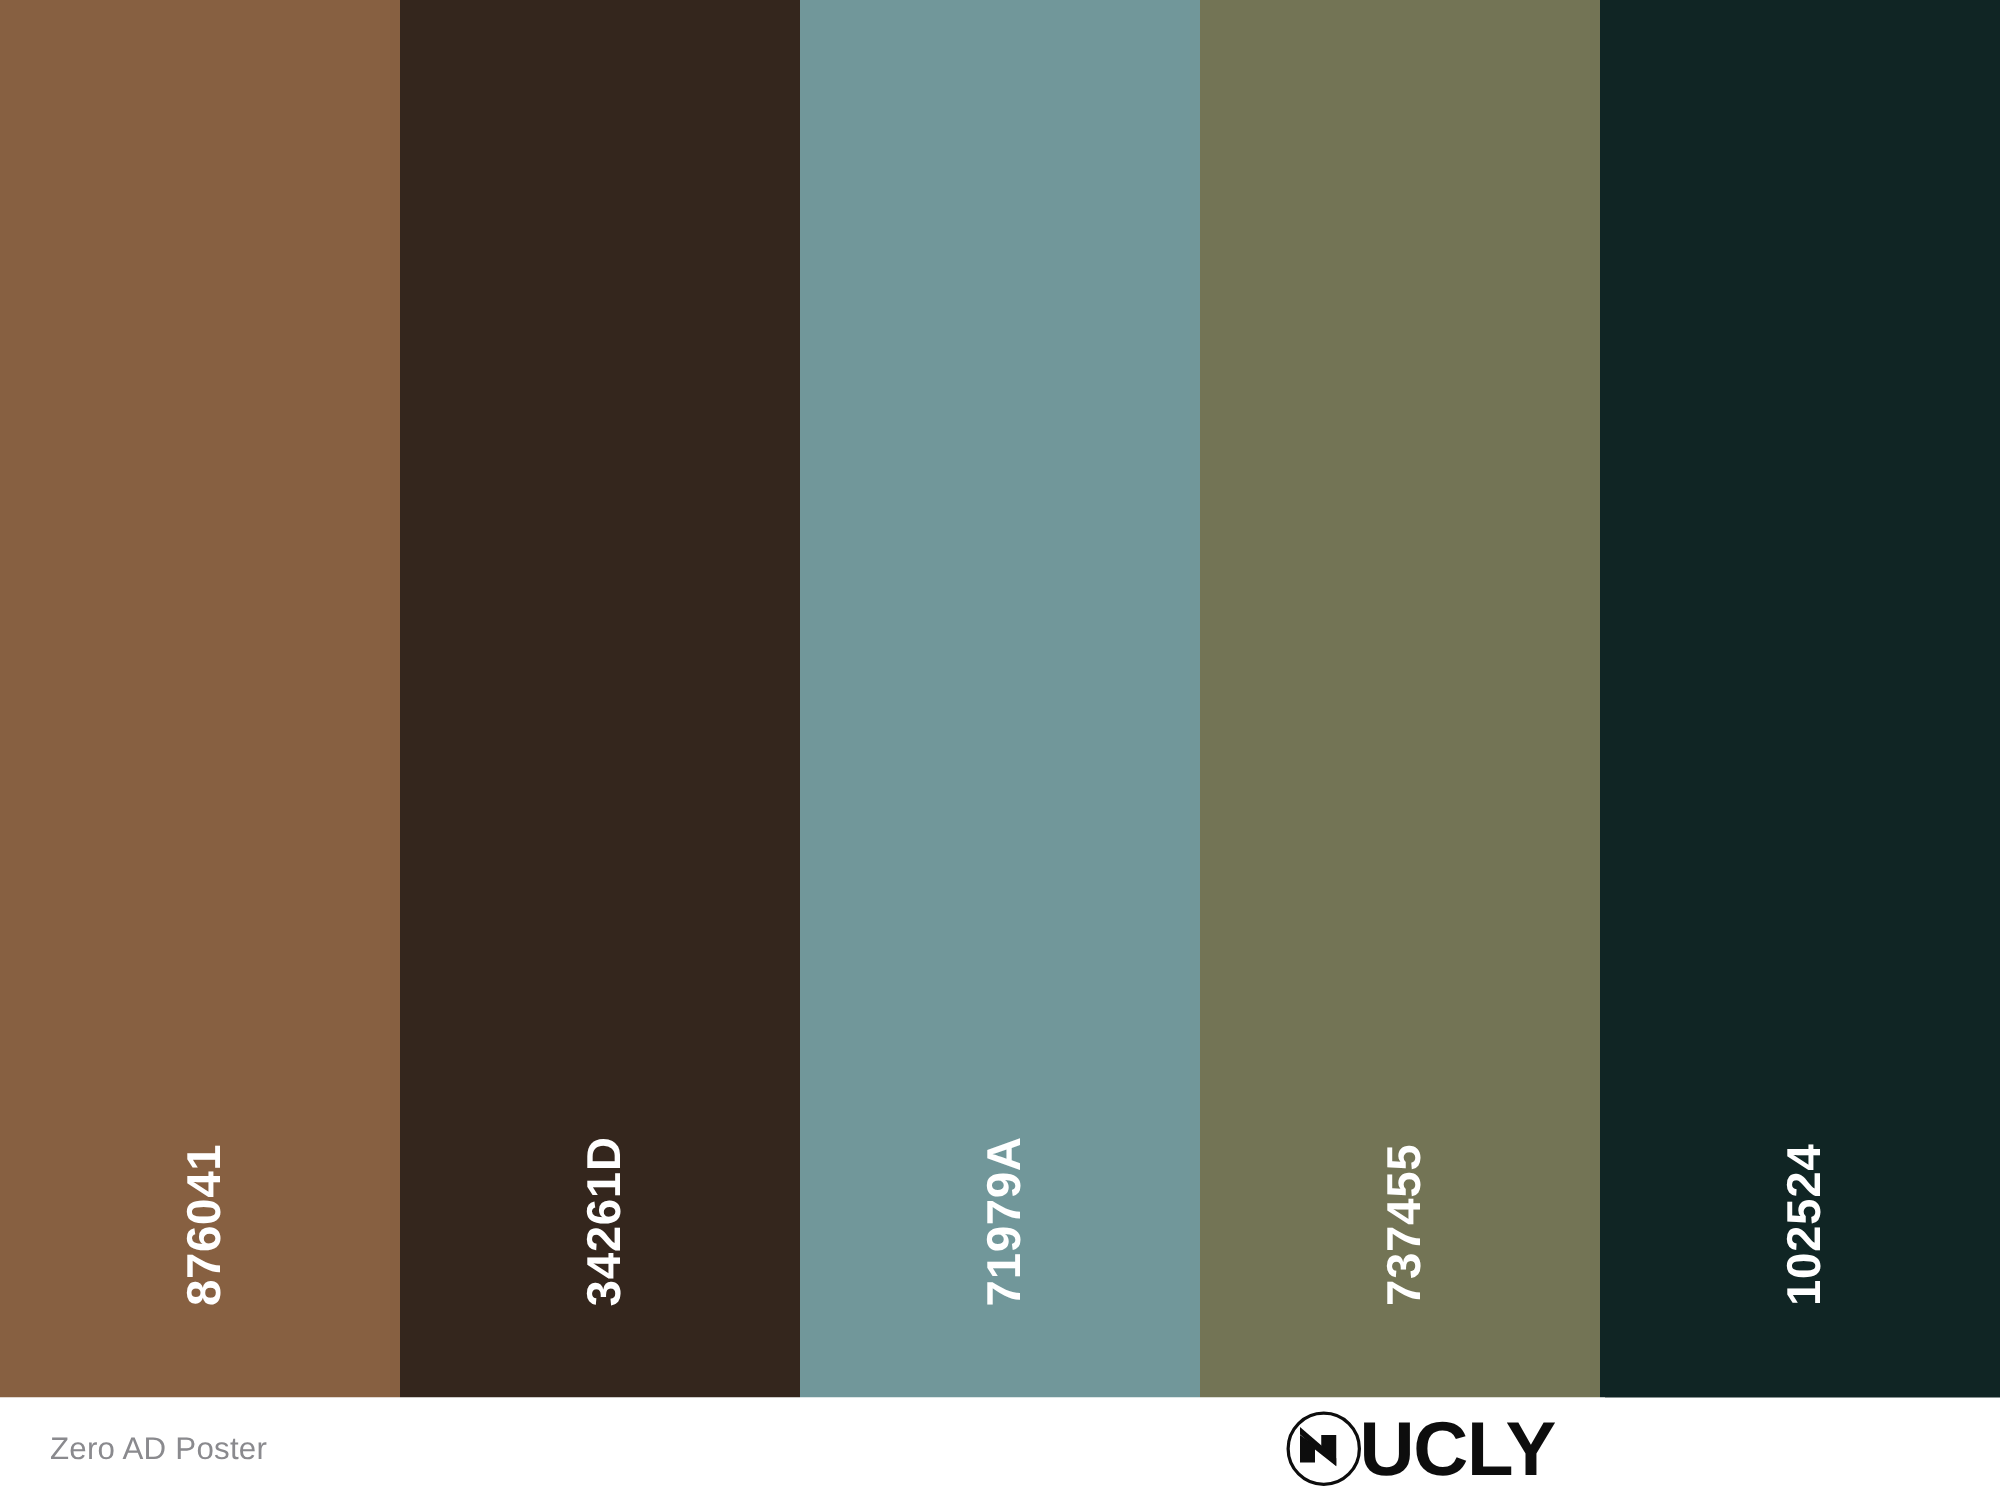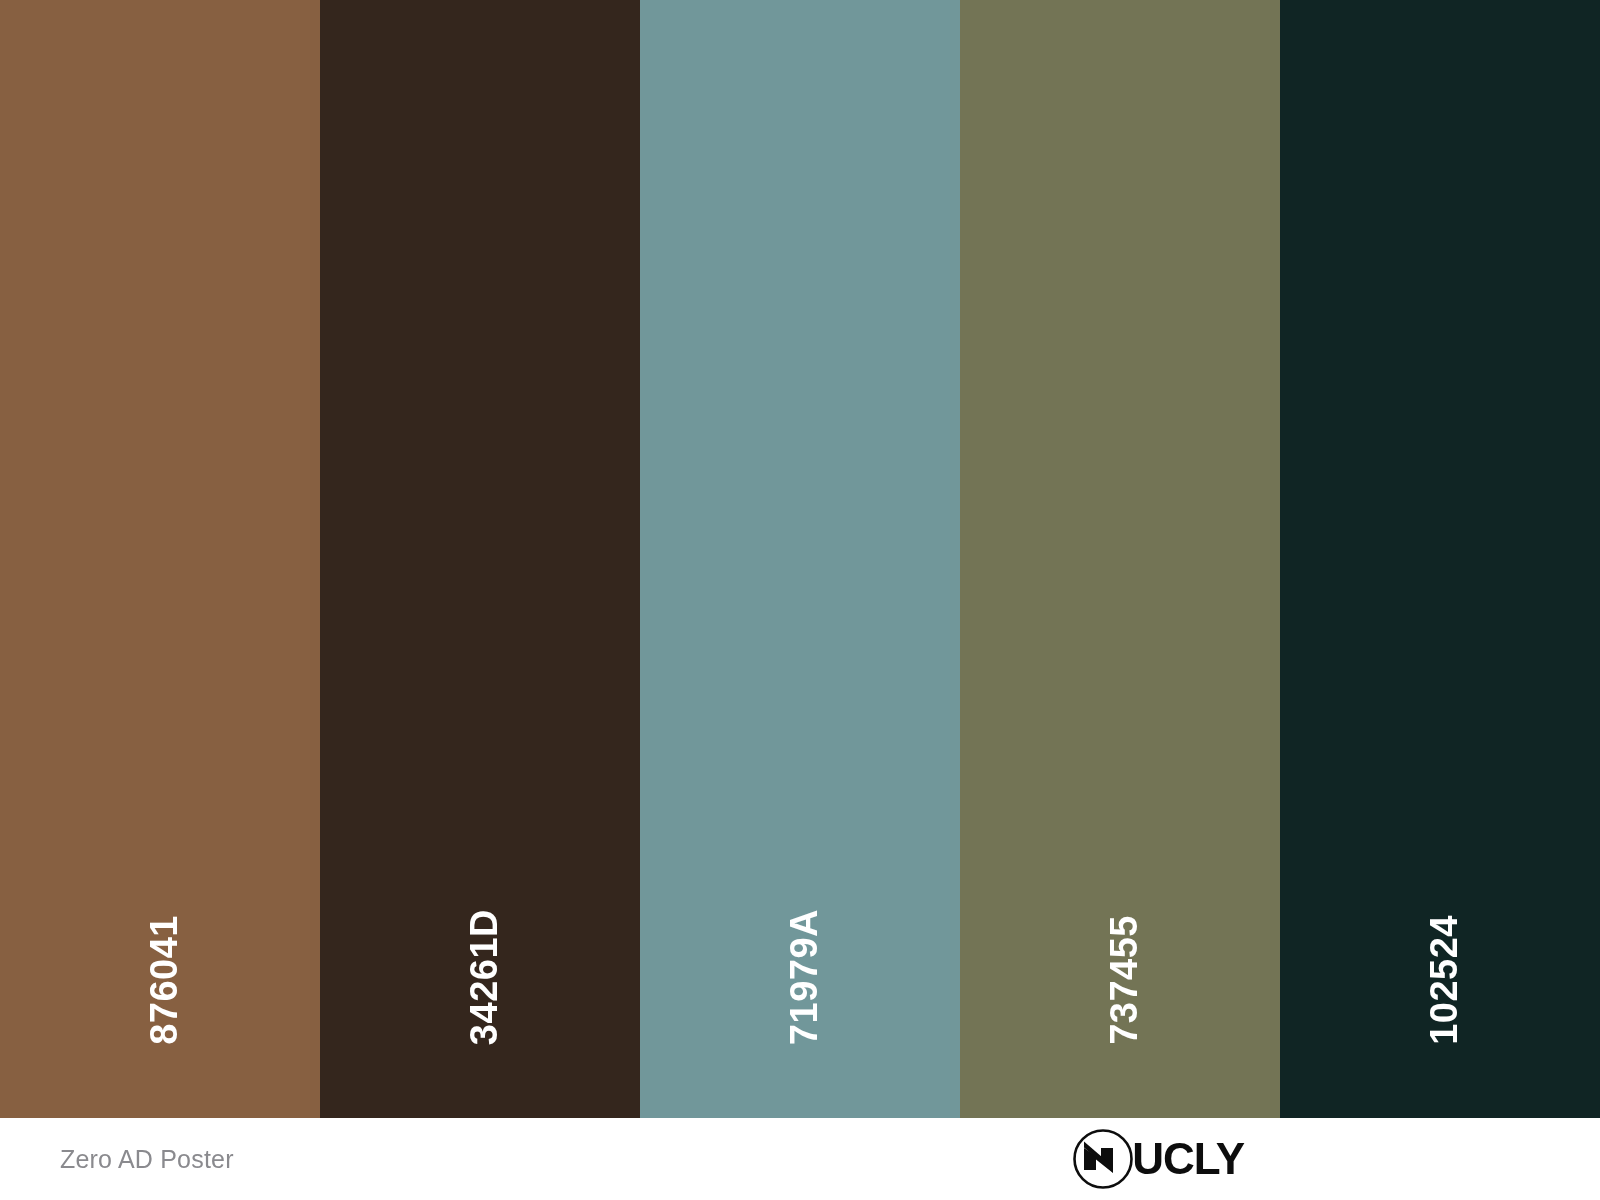--- a/index.html
+++ b/index.html
@@ -69,21 +69,21 @@
   
   .footer-bar {
     position: relative;
     width: 1284px;
     height: 82px;
     flex: 1 1 auto;
     background: #ffffff;
     display: flex;
     align-items: center;
     justify-content: space-between;
-    padding: 0 40px 0 60px;
+    padding: 0 40px 0 40px;
   }
 
   .footer-caption {
     font-family: "Liberation Sans", sans-serif;
     font-size: 25px;
     font-weight: 400;
     color: #8a8a8e;
     letter-spacing: 0.2px;
     line-height: 1;
     white-space: nowrap;
@@ -100,21 +100,21 @@
     position: relative;
     width: 62px;
     height: 62px;
     flex: 0 0 62px;
   }
 
   .brand-mark svg { display: block; width: 62px; height: 62px; }
 
   .brand-wordmark {
     font-family: "Liberation Sans", sans-serif;
-    font-size: 44px;
+    font-size: 61px;
     font-weight: 700;
     color: #0d0d0d;
     letter-spacing: -1px;
     line-height: 1;
     margin-left: -2px;
     white-space: nowrap;
   }
 </style>
 </head>
 <body style="background: rgb(255, 255, 255);">

